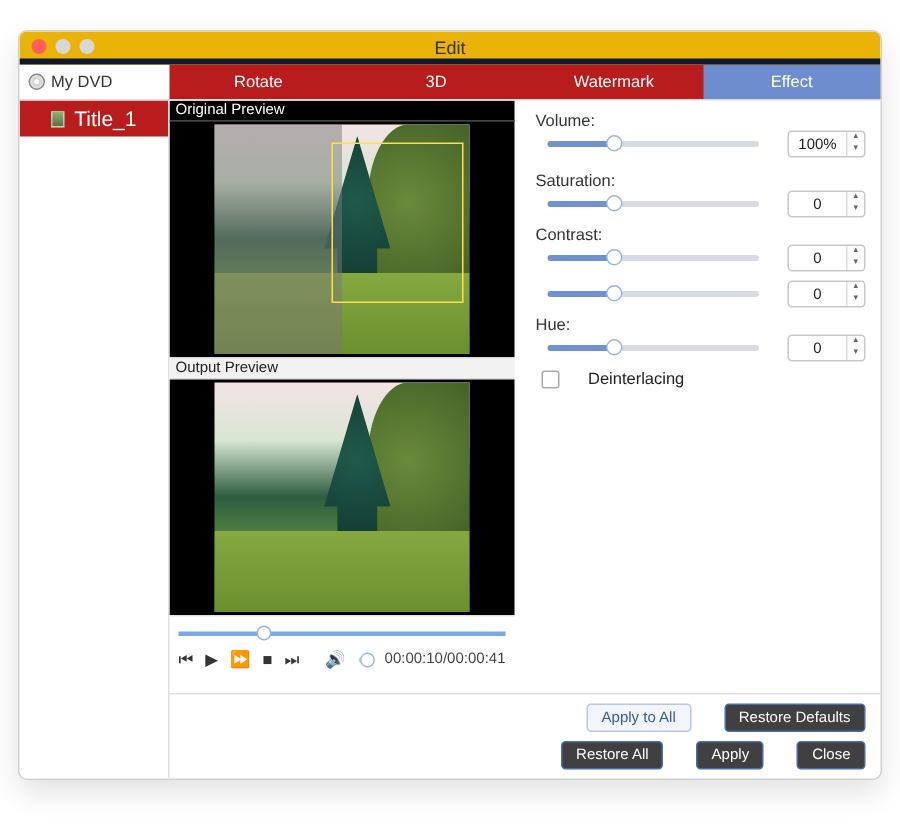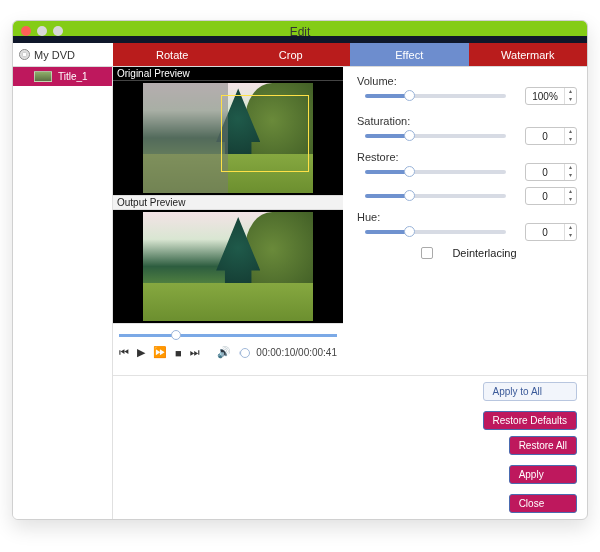--- a/index.html
+++ b/index.html
@@ -1,32 +1,32 @@
 <!DOCTYPE html>
 <html><head>
 <meta charset="utf-8">
 <style>
   * { box-sizing: border-box; margin: 0; padding: 0; font-family: -apple-system, "Helvetica Neue", Arial, sans-serif; }
   body { background: #fff; width: 600px; height: 552px; position: relative; }
   .window { position: absolute; left: 12px; top: 20px; width: 576px; height: 500px; border: 1px solid #d0d0d0; border-radius: 6px; background: #fff; box-shadow: 0 8px 20px rgba(0,0,0,0.12); overflow: hidden; display: flex; flex-direction: column; }
-  .titlebar { height: 22px; background: #84cc16; border-bottom: 7px solid #0f172a; position: relative; font-size: 12px; }
+  .titlebar { height: 22px; background: #eab308; border-bottom: 4px solid #0f172a; position: relative; font-size: 12px; }
   .traffic { position: absolute; left: 8px; top: 5px; display: flex; gap: 6px; }
   .dot { width: 10px; height: 10px; border-radius: 50%; }
   .dot.red { background: #ff5f57; }
   .dot.gray { background: #d8d8d8; }
   .titlecenter { text-align: center; line-height: 22px; color: #333; font-size: 12px; }
   .toprow { height: 24px; display: flex; border-bottom: 1px solid #d9d9d9; }
   .sidebarhead { width: 100px; display: flex; align-items: center; padding: 0 6px; gap: 4px; font-size: 11px; color: #333; }
   .disc { width: 11px; height: 11px; border-radius: 50%; border: 1px solid #888; background: radial-gradient(circle at center, #fff 25%, #cfcfcf 28%, #e6e6e6 70%); }
   .tabbar { flex: 1; display: flex; background: #b91c1c; }
   .tab { flex: 1; text-align: center; line-height: 24px; font-size: 11px; color: #fff; cursor: pointer; }
   .tab.active { background: #6d8dce; }
   .body { flex: 1; display: flex; overflow: hidden; }
   .sidebar { width: 100px; border-right: 1px solid #e0e0e0; background: #fff; }
-  .srow { background: #be185d; color: #fff; font-size: 10px; padding: 4px 21px; display: flex; align-items: center; gap: 6px; }
+  .srow { background: #b91c1c; color: #fff; font-size: 14px; padding: 4px 21px; display: flex; align-items: center; gap: 6px; }
   .thumb { width: 18px; height: 11px; background: linear-gradient(#8fae6a,#5a7042); border: 1px solid rgba(255,255,255,0.5); }
   .main { flex: 1; display: flex; flex-direction: column; }
   .previewcol { display: flex; flex: 1; overflow: hidden; }
   .previews { width: 230px; display: flex; flex-direction: column; }
   .plabel { font-size: 10px; color: #fff; background: #000; padding: 1px 4px; border-bottom: 1px solid #444; }
   .plabel.light { color: #222; background: #f2f2f2; border-top: 1px solid #ddd; border-bottom: 1px solid #ddd; }
   .pview { flex: 1; background: #000; position: relative; }
   .scene { position: absolute; left: 30px; right: 30px; top: 2px; bottom: 2px; background: linear-gradient(#f3e3e6 0%, #d9e6d2 25%, #2d5d3f 50%, #649441 75%, #7aa846 100%); overflow: hidden; }
   .tree1 { position:absolute; left:43%; top:5%; width:26%; height:70%; background: radial-gradient(circle at 50% 40%, #1f5a4a 0%, #143c33 80%); clip-path: polygon(50% 0,100% 70%,80% 70%,80% 100%,20% 100%,20% 70%,0 70%); }
   .tree2 { position:absolute; right:0; top:0; width:40%; height:85%; background: radial-gradient(circle at 40% 40%, #6a8a3a 0%, #3d5a24 90%); border-radius: 40% 0 0 40%; }
@@ -38,33 +38,33 @@
   .seek .track { position absolute; top: 6px; left: 0; right: 0; height: 3px; background: #7ba9e6; }
   .seek .thumbk { position: absolute; top: 2px; left: 24%; width: 10px; height: 10px; background: #fff; border: 1px solid #9ab4d9; border-radius: 50%; }
   .controls { display: flex; align-items: center; gap: 8px; font-size: 11px; color: #333; margin-top: 4px; }
   .cbtn { width: 14px; text-align: center; cursor: pointer; }
   .volslider { width: 70px; height: 4px; background: #c9d6eb; position: relative; border-radius: 2px; }
   .volslider .kn { position:absolute; left:12%; top:-3px; width:10px; height:10px; background:#fff; border:1px solid #a0b8d9; border-radius:50%; }
   .time { margin-left: auto; font-size: 10px; color: #444; }
   .rightpanel { flex: 1; padding: 8px 10px; font-size: 11px; color: #222; overflow: hidden; }
   .grp { margin-bottom: 10px; }
   .grptitle { font-size: 11px; margin-bottom: 6px; }
-  .row { display: flex; align-items: center; gap: 19px; margin-bottom: 6px; flex-wrap: wrap; justify-content: center; }
+  .row { display: flex; align-items: center; gap: 19px; margin-bottom: 6px; flex-wrap: wrap; }
   .lbl { width: 100%; font-size: 11px; color: #333; margin-left: 4px; }
   .slider { flex:1; min-width:60px; height: 4px; background: linear-gradient(to right,#6f92cf 0%, #6f92cf 30%, #d7dbe4 30%); border-radius: 2px; position: relative; margin-left: 12px; }
   .slider .kn { position:absolute; left:28%; top:-4px; width:11px; height:11px; border-radius:50%; background:#fff; border:1px solid #9ab4d9; }
   .spin { width: 52px; height: 18px; border: 1px solid #c7c7c7; border-radius: 3px; display: flex; align-items: center; background: #fff; }
   .spinval { flex:1; text-align: center; font-size: 10px; }
   .spinbtns { width: 12px; display:flex; flex-direction:column; border-left:1px solid #ddd; }
   .spinbtns span { height:8px; font-size:6px; line-height:7px; text-align:center; color:#666; cursor:pointer; }
   .chk { width: 12px; height: 12px; border: 1px solid #aaa; border-radius: 2px; background:#fff; display:inline-block; }
   .footer { border-top: 1px solid #e2e2e2; padding: 6px 10px; display: flex; flex-direction: column; gap: 6px; align-items: flex-end; }
-  .btnrow { display: flex; gap: 10px; flex-direction: column; }
+  .btnrow { display: flex; gap: 22px; }
   .btn { font-size: 10px; padding: 3px 9px; border: 1px solid #b8c6df; border-radius: 3px; background: #f2f5fb; color: #3b5a99; cursor: pointer; }
-  .btn.primary { background: #be185d; color: #fff; border-color: #4a6bb0; }
+  .btn.primary { background: #404040; color: #fff; border-color: #4a6bb0; }
 </style>
 </head>
 <body>
 
 <div class="window">
 
   <div class="titlebar">
     <div class="traffic">
       <div class="dot red"></div>
       <div class="dot gray"></div>
@@ -73,23 +73,23 @@
     <div class="titlecenter">Edit</div>
   </div>
 
   <div class="toprow">
     <div class="sidebarhead">
       <span class="disc"></span>
       <span>My DVD</span>
     </div>
     <div class="tabbar">
       <div class="tab">Rotate</div>
-      <div class="tab">Crop</div>
+      <div class="tab">3D</div>
+      <div class="tab">Watermark</div>
       <div class="tab active">Effect</div>
-      <div class="tab">Watermark</div>
     </div>
   </div>
 
   <div class="body">
     <div class="sidebar">
       <div class="srow">
         <span class="thumb"></span>
         <span>Title_1</span>
       </div>
     </div>
@@ -163,21 +163,21 @@
                 </div>
               <div class="spin">
                   <span class="spinval">0</span>
                   <span class="spinbtns">
                     <span>▴</span>
                     <span>▾</span>
                   </span>
                 </div>
             </div>
 
-            <div class="lbl">Restore:</div>
+            <div class="lbl">Contrast:</div>
             <div class="row">
               <div class="slider">
                   <div class="kn"></div>
                 </div>
               <div class="spin">
                   <span class="spinval">0</span>
                   <span class="spinbtns">
                     <span>▴</span>
                     <span>▾</span>
                   </span>

